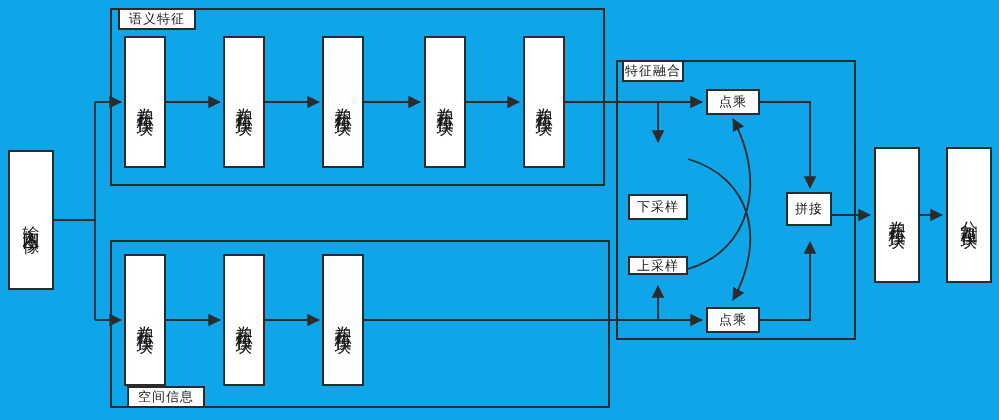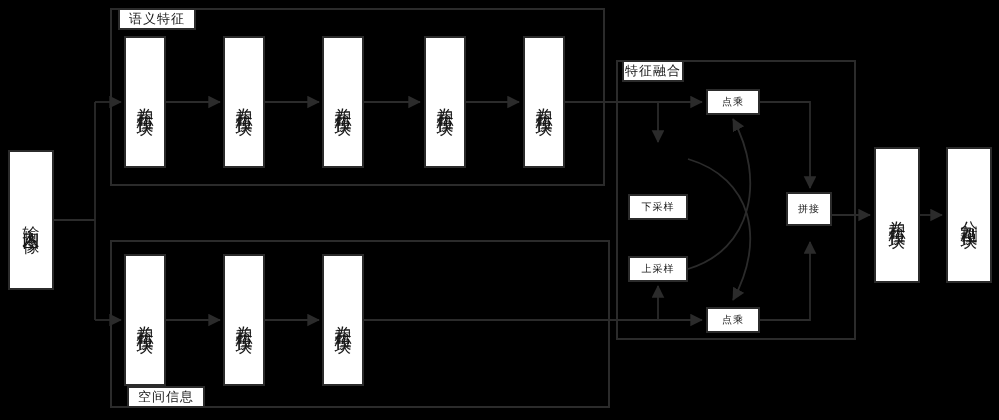--- a/index.html
+++ b/index.html
@@ -1,35 +1,35 @@
 <!DOCTYPE html>
 <html><head>
 <meta charset="utf-8">
 <style>
   * { margin:0; padding:0; box-sizing:border-box; }
   html,body { background:#ffffff; }
   body { font-family:"Liberation Sans","DejaVu Sans",sans-serif; }
   .canvas {
     position:relative; width:999px; height:420px;
-    background:#000000; overflow:hidden;
+    background:#0ea5e9; overflow:hidden;
   }
   .container-box {
     position:absolute; border:2px solid #2b2b2b; background:transparent; z-index:1;
   }
   svg.wires { position:absolute; left:0; top:0; z-index:2; }
   .box {
     position:absolute; background:#ffffff; border:2px solid #2b2b2b;
     display:flex; align-items:center; justify-content:center;
     color:#161616; z-index:3; text-align:center;
   }
   .vtext {
     writing-mode:vertical-lr; text-orientation:upright;
     font-size:17px; letter-spacing:4px; line-height:1;
   }
-  .small-box { font-size:10px; letter-spacing:1px; z-index:4;text-align:right; }
+  .small-box { font-size:13px; letter-spacing:1px; z-index:4;text-align:right; }
   .label-box { font-size:13px; letter-spacing:1px; z-index:5; }
 </style>
 </head>
 <body>
 
 <div class="canvas">
 
   <div class="container-box" style="left:110px; top:8px; width:495px; height:178px;"></div>
   <div class="container-box" style="left:110px; top:240px; width:500px; height:168px;"></div>
   <div class="container-box" style="left:616px; top:60px; width:240px; height:280px;"></div>
@@ -80,20 +80,20 @@
   <div class="box vtext" style="left:523px; top:36px; width:42px; height:132px;">卷积模块</div>
 
   <div class="box vtext" style="left:124px; top:254px; width:42px; height:132px;">卷积模块</div>
   <div class="box vtext" style="left:223px; top:254px; width:42px; height:132px;">卷积模块</div>
   <div class="box vtext" style="left:322px; top:254px; width:42px; height:132px;">卷积模块</div>
   <div class="box label-box" style="left:118px; top:386px; width:78px; height:22px;margin-left:9px;">空间信息</div>
 
   <div class="box label-box" style="left:622px; top:60px; width:62px; height:22px;font-family:Liberation Serif, serif;">特征融合</div>
   <div class="box small-box" style="left:706px; top:89px; width:54px; height:26px;">点乘</div>
   <div class="box small-box" style="left:628px; top:146px; width:60px; height:26px;margin-top:48px;">下采样</div>
-  <div class="box small-box" style="left:628px; top:256px; width:60px; height:26px;">上采样</div>
+  <div class="box small-box" style="left:628px; top:256px; width:60px; height:19px;">上采样</div>
   <div class="box small-box" style="left:706px; top:307px; width:54px; height:26px;">点乘</div>
   <div class="box small-box" style="left:786px; top:192px; width:46px; height:34px;">拼接</div>
 
   <div class="box vtext" style="left:874px; top:147px; width:46px; height:136px;">卷积模块</div>
   <div class="box vtext" style="left:946px; top:147px; width:46px; height:136px;">分割模块</div>
 
 </div>
 
 </body></html>

